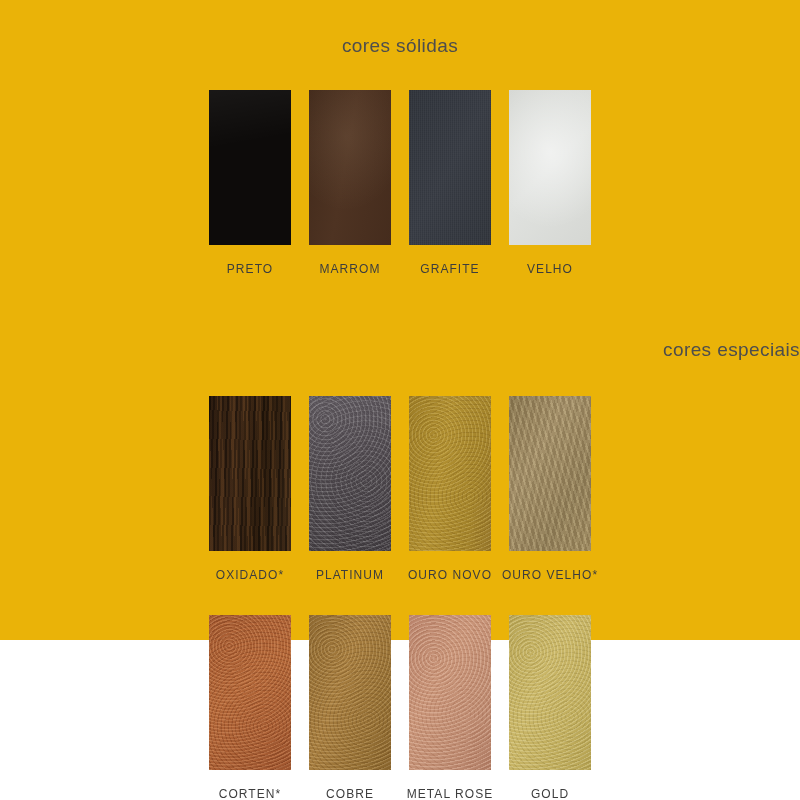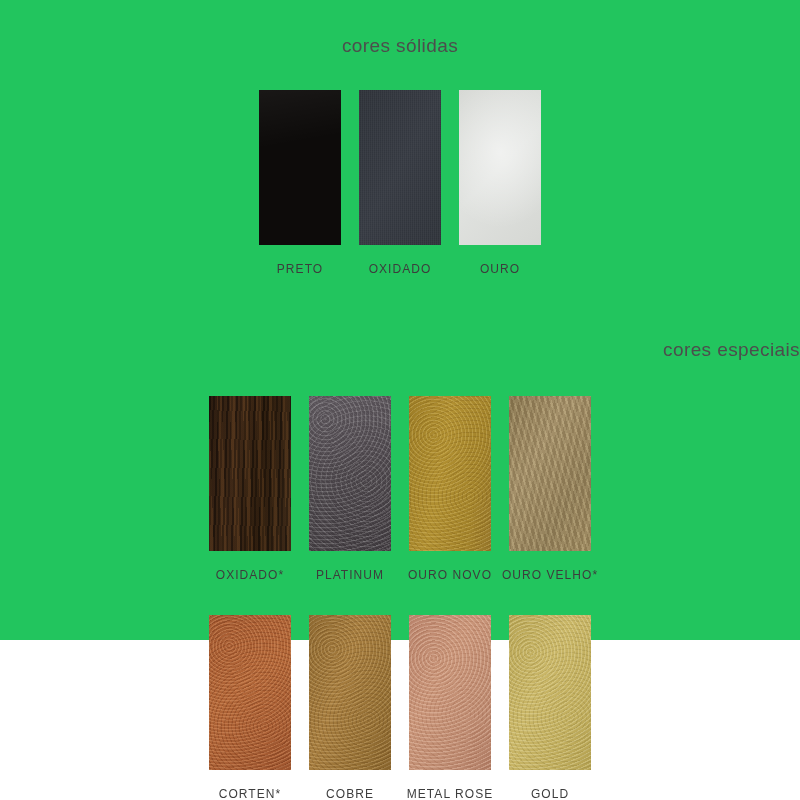--- a/index.html
+++ b/index.html
@@ -13,21 +13,21 @@
     font-family: "Liberation Sans", sans-serif;
     color: #333333;
     overflow: hidden;
     position: relative;
   }
 
   .page {
     width: 800px;
     height: 640px;
     position: relative;
-    background: #22c55e;
+    background: #eab308;
   }
 
   
   .section-title {
     position: absolute;
     left: 0;
     width: 800px;
     text-align: center;
     font-size: 19px;
     font-weight: 400;
@@ -195,29 +195,33 @@
 
   <div class="section-title" id="title-solidas">cores sólidas</div>
 
   <div class="swatch-row" id="row-solidas">
 
     <div class="swatch-cell">
       <div class="chip fin-preto"></div>
       <div class="chip-label">PRETO</div>
     </div>
 
+    <div class="swatch-cell">
+      <div class="chip fin-marrom"></div>
+      <div class="chip-label">MARROM</div>
+    </div>
 
     <div class="swatch-cell">
       <div class="chip fin-grafite"></div>
-      <div class="chip-label">OXIDADO</div>
+      <div class="chip-label">GRAFITE</div>
     </div>
 
     <div class="swatch-cell">
       <div class="chip fin-bege"></div>
-      <div class="chip-label">OURO</div>
+      <div class="chip-label">VELHO</div>
     </div>
 
 
   </div>
 
   <div class="section-title" id="title-especiais">cores especiais</div>
 
   <div class="swatch-row" id="row-especiais-2">
 
     <div class="swatch-cell">

